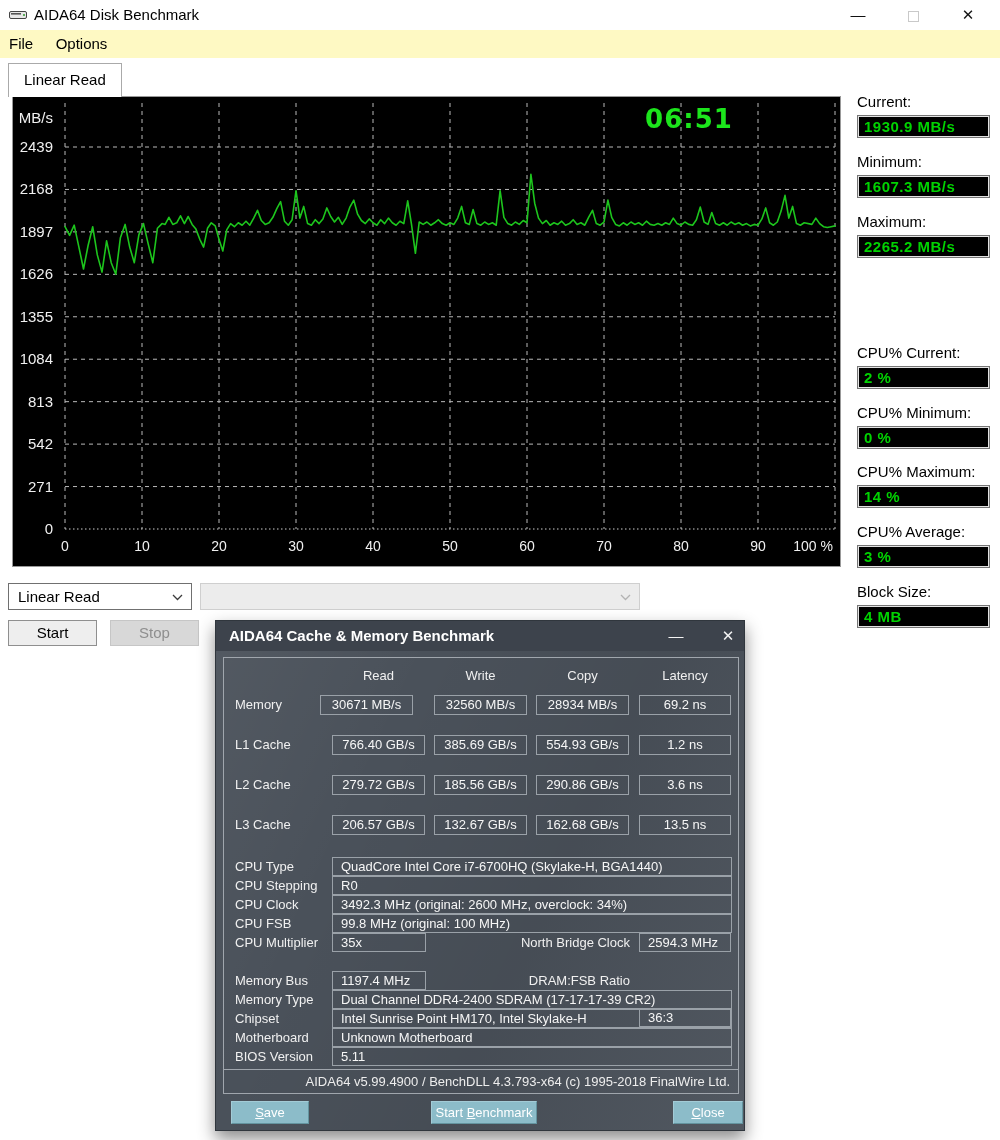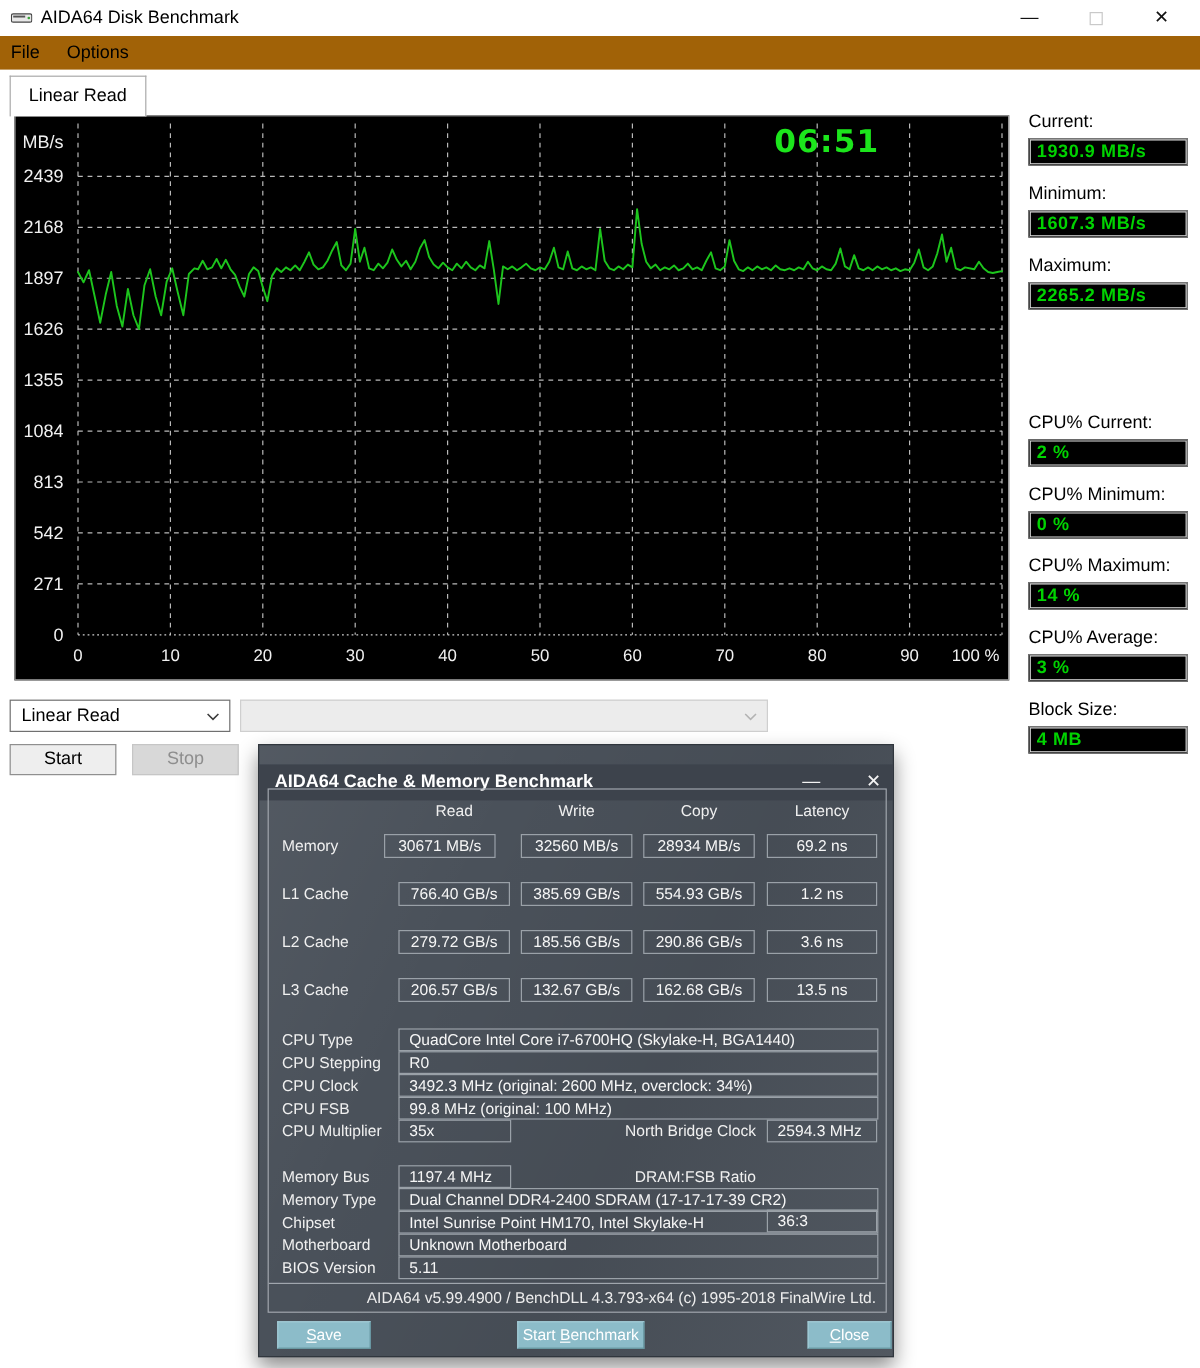--- a/index.html
+++ b/index.html
@@ -7,21 +7,21 @@
   #app{position:relative;width:1000px;height:1140px;background:#fff;
        font-family:"Liberation Sans",sans-serif;overflow:hidden;}
 
   
   .titlebar{position:absolute;left:0;top:0;width:1000px;height:30px;background:#fff;}
   .app-icon{position:absolute;left:9px;top:8px;width:18px;height:14px;}
   .app-title{position:absolute;left:34px;top:6px;font-size:15px;color:#000;}
   .winbtn{position:absolute;top:0;width:46px;height:30px;text-align:center;
           line-height:30px;font-size:15px;color:#111;}
   .winbtn.max span{display:inline-block;width:11px;height:11px;border:1px solid #c9c9c9;vertical-align:middle;}
-  .menubar{position:absolute;left:0;top:30px;width:1000px;height:28px;background:#a16207;}
+  .menubar{position:absolute;left:0;top:30px;width:1000px;height:28px;background:#fef9c3;}
   .menuitem{display:inline-block;padding:5px 9px;font-size:15px;color:#000;}
 
   
   .tab{position:absolute;left:8px;top:63px;height:34px;padding:7px 15px 0 15px;
        background:#fff;border:1px solid #aaa;border-bottom:none;font-size:15px;color:#000;z-index:3;}
 
   
   .chart{position:absolute;left:12px;top:96px;width:829px;height:471px;
          background:#000;border:1px solid #999;z-index:1;}
   .chart svg{position:absolute;left:0;top:0;}
@@ -44,21 +44,21 @@
   .combo.disabled{background:#ececec;border-color:#cfcfcf;color:#7f7f7f;}
   .pushbtn{position:absolute;height:26px;text-align:center;font-size:15px;
            line-height:24px;background:#eeeeee;border:1px solid #8f8f8f;color:#000;}
   .pushbtn.disabled{background:#d8d8d8;border-color:#c6c6c6;color:#8e8e8e;}
 
   
   .dialog{position:absolute;left:215px;top:620px;width:530px;height:511px;
           background:linear-gradient(115deg,rgba(255,255,255,.05) 0%,rgba(255,255,255,0) 30%,rgba(0,0,0,.06) 60%,rgba(255,255,255,.04) 100%),#4a515a;
           border:1px solid #30363d;box-shadow:0 8px 16px rgba(0,0,0,.45);z-index:5;
           font-size:13px;color:#f0f0f0;}
-  .dlg-titlebar{position:absolute;left:0;top:16px;width:100%;height:30px;background:#3d434c;}
+  .dlg-titlebar{position:absolute;left:0;top:0;width:100%;height:30px;background:#3d434c;}
   .dlg-title{position:absolute;left:13px;top:0;line-height:30px;font-size:15px;font-weight:bold;color:#fff;}
   .dlg-btn{position:absolute;top:0;width:40px;height:30px;text-align:center;line-height:30px;
            font-size:15px;color:#f4f4f4;}
   .frame{position:absolute;left:7px;top:36px;width:516px;height:437px;border:1px solid #a0a6ad;}
   .hdr{position:absolute;top:10px;height:16px;text-align:center;color:#f0f0f0;}
   .rowlabel{position:absolute;left:11px;color:#f0f0f0;}
   .vbox{position:absolute;border:1px solid #9aa1a8;text-align:center;color:#f6f6f6;}
   .vbox.lft{text-align:left;padding-left:8px;}
   .nb-label{position:absolute;text-align:right;color:#f0f0f0;}
   .dlg-footer{position:absolute;left:0;bottom:0;width:100%;height:24px;border-top:1px solid #a0a6ad;

